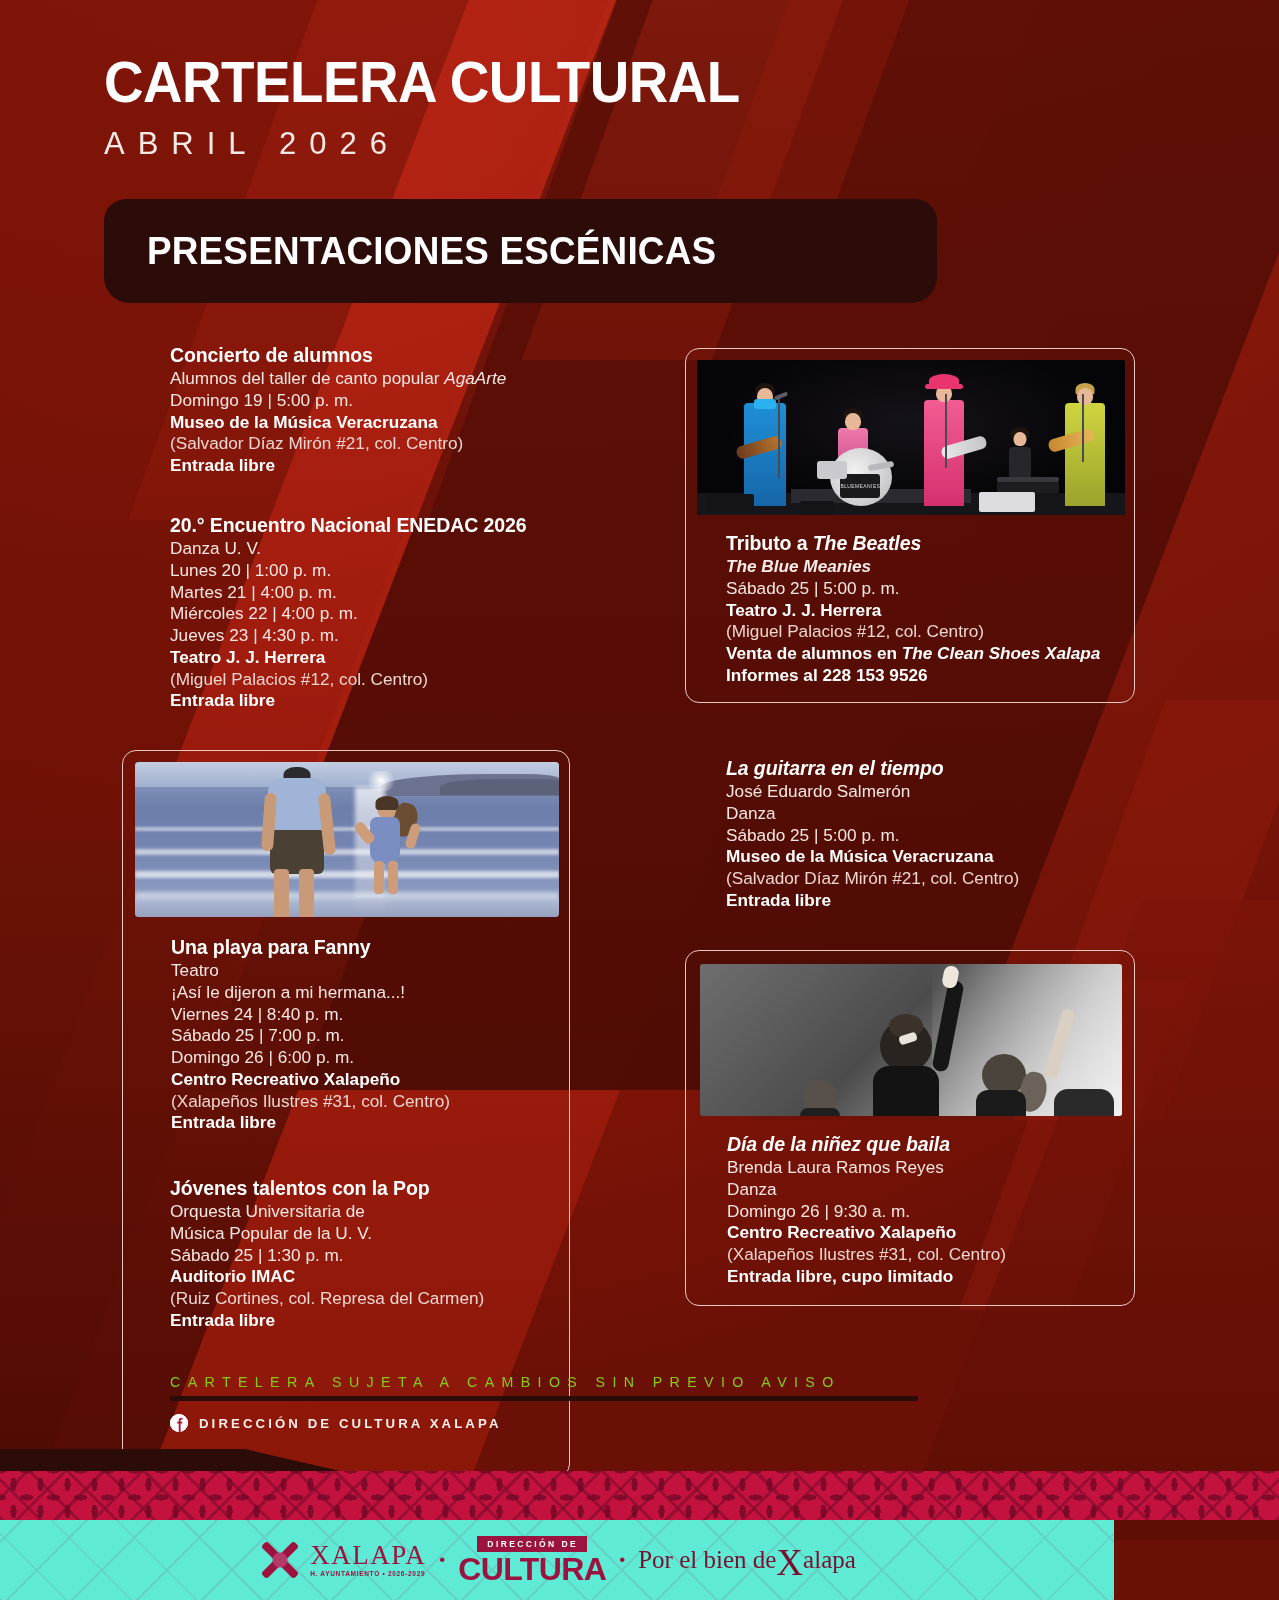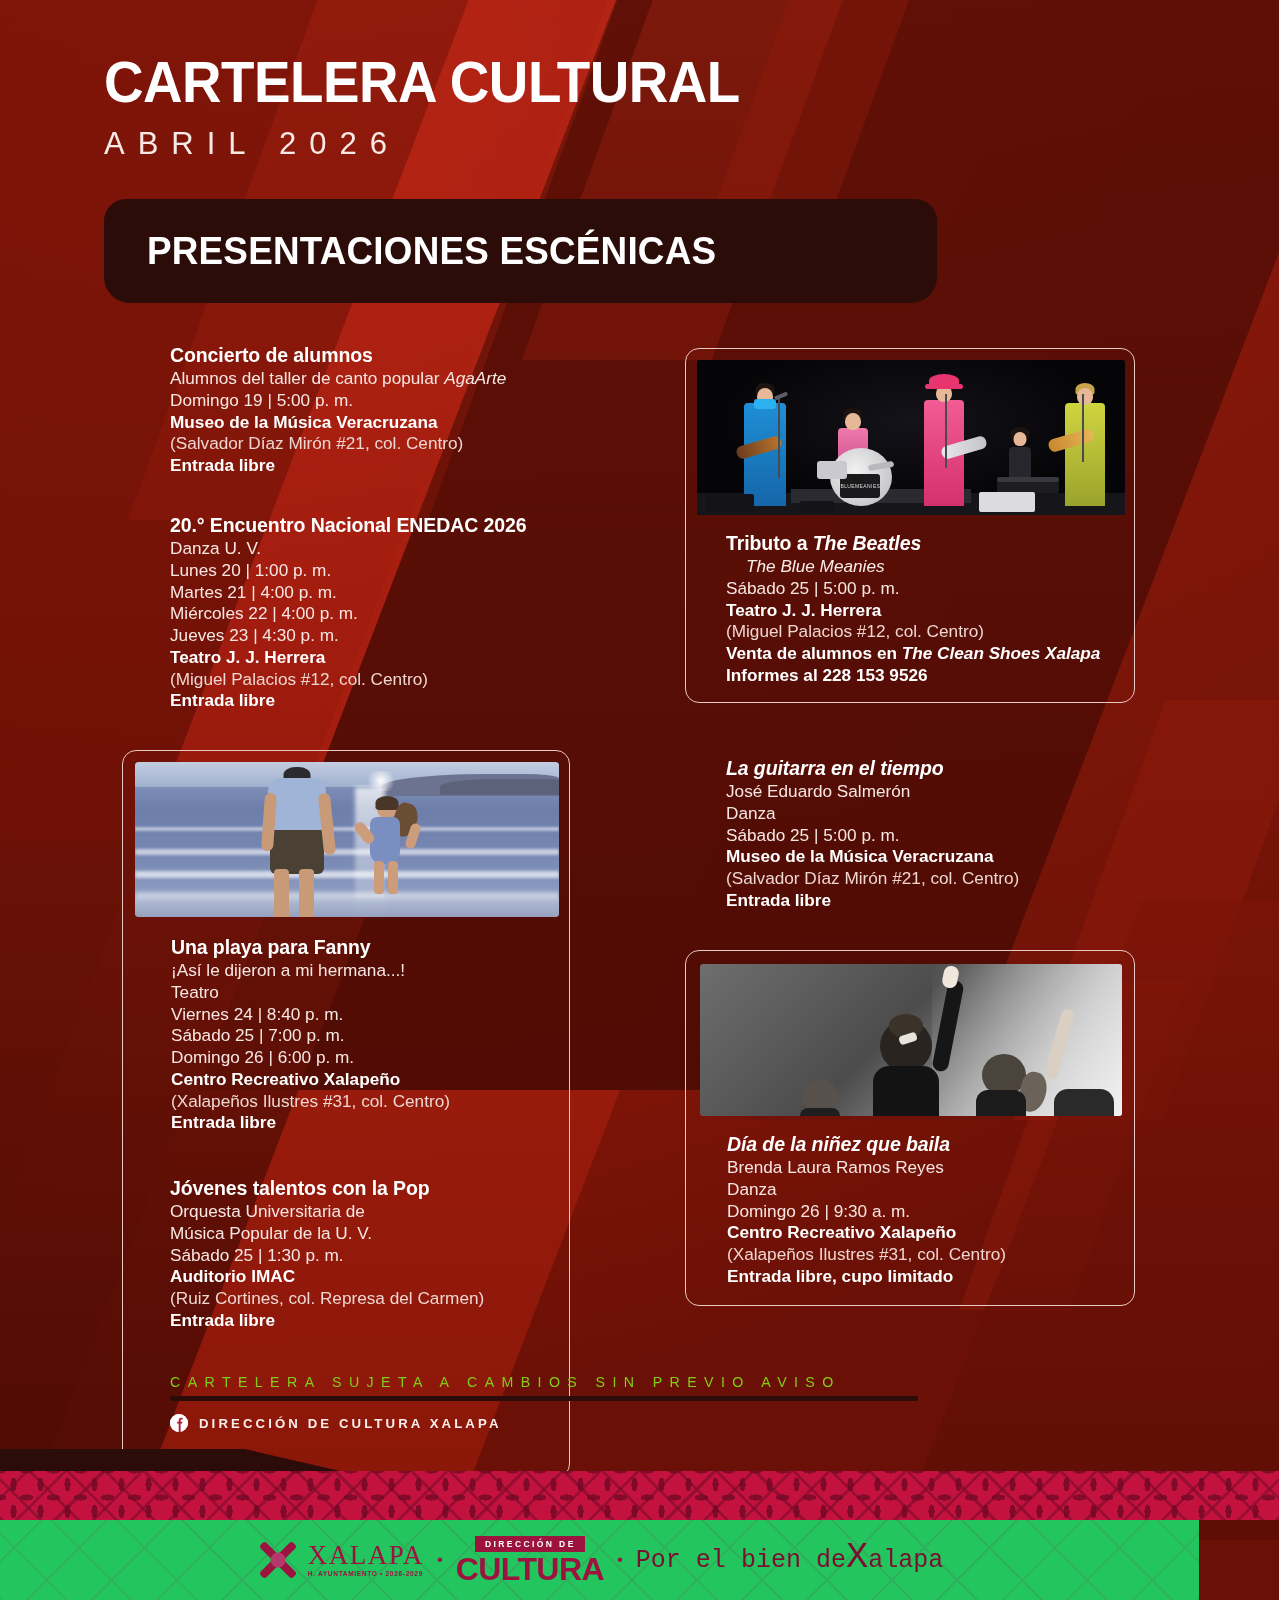--- a/index.html
+++ b/index.html
@@ -119,21 +119,21 @@
   .event{ color:#fbece9; }
   .event .t{ line-height:1.265; font-size:17.2px; }
   .ev-title{
     font-weight:bold; font-size:19.5px; color:#ffffff; margin-bottom:1px;
     letter-spacing:-0.1px;
   }
   .ev-title.italic{ font-style:italic; }
   .ev-bold{ font-weight:bold; color:#ffffff; }
   .ev-reg{ font-weight:normal; color:#f7e6e2; }
   .ev-muted{ font-weight:normal; color:#efd6d1; }
-  .ev-ital{ font-style:italic; font-weight:normal;margin-left:20px; }
+  .ev-ital{ font-style:italic; font-weight:bold; }
   .it{ font-style:italic; }
 
   
   .card{
     border:1px solid #e8c9c3;
     border-radius:14px;
     position:relative;
   }
 
   
@@ -192,22 +192,22 @@
     background-size:27px 27px; background-position:13px 13px;
   }
   .band-top-dark{
     position:absolute; left:0; bottom:129px; width:340px; height:22px;
     background:#2b0c08; z-index:12;
     clip-path:polygon(0 0, 72% 0, 100% 100%, 0 100%);
   }
 
   
   .logo-bar{
-    position:absolute; left:0; bottom:0; width:1199px; height:80px;
-    background:#22c55e; z-index:12;
+    position:absolute; left:0; bottom:0; width:1114px; height:80px;
+    background:#5eead4; z-index:12;
     display:flex; align-items:center; justify-content:center;
   }
   .logo-wm{
     position:absolute; inset:0; opacity:.10;
     background-image:
       repeating-linear-gradient(45deg, #9c0f3d 0 2px, transparent 2px 46px),
       repeating-linear-gradient(-45deg, #9c0f3d 0 2px, transparent 2px 46px);
   }
   .logos{ display:flex; align-items:center; gap:13px; position:relative; z-index:2; }
   .logo-xalapa{ display:flex; align-items:center; gap:8px; }
@@ -221,22 +221,22 @@
   .xalapa-txt{ line-height:1; }
   .xalapa-name{ font-family:"Liberation Serif", serif; font-size:27px; color:#9c1340;
     letter-spacing:1.5px; font-weight:normal; }
   .xalapa-sub{ font-size:6.5px; color:#9c1340; letter-spacing:.7px; margin-top:2px; font-weight:bold;}
   .dot-sep{ color:#9c1340; font-size:17px; }
   .logo-cultura{ display:flex; flex-direction:column; align-items:center; }
   .cultura-top{ background:#9c1340; color:#fff; font-size:8.5px; letter-spacing:2.4px;
     padding:3px 9px 3px 10px; font-weight:bold; }
   .cultura-main{ color:#9c1340; font-size:32px; font-weight:bold; letter-spacing:-0.6px;
     line-height:1; margin-top:1px; }
-  .logo-slogan{ font-family:Liberation Mono, monospace; font-size:25px; color:#7a1030;
-    display:flex; align-items:flex-start; }
+  .logo-slogan{ font-family:Liberation Serif, serif; font-size:25px; color:#7a1030;
+    display:flex; align-items:flex-end; }
   .logo-slogan .bigx{ font-size:37px; line-height:0.6; }
 </style>
 </head>
 <body>
 
 <div class="poster">
 
   <div class="bg-base"></div>
   <div class="bg-diag-left"></div>
   <div class="bg-diag-bright"></div>
@@ -320,22 +320,22 @@
             <div style="position:absolute;left:-9px;top:22px;width:11px;height:24px;background:#cd9c7b;border-radius:5px;transform:rotate(-40deg);"></div>
             <div style="position:absolute;right:-4px;top:24px;width:10px;height:26px;background:#cd9c7b;border-radius:5px;transform:rotate(18deg);"></div>
             <div style="position:absolute;left:6px;top:62px;width:10px;height:33px;background:#cd9c7b;border-radius:4px;"></div>
             <div style="position:absolute;left:20px;top:62px;width:10px;height:33px;background:#cd9c7b;border-radius:4px;"></div>
           </div>
         </div>
       </div>
 
       <div class="event" style="position:absolute; left:48px; top:185px; width:380px;">
         <div class="ev-title">Una playa para Fanny</div>
+        <div class="t ev-reg">Teatro</div>
         <div class="t ev-reg">¡Así le dijeron a mi hermana...!</div>
-        <div class="t ev-reg">Teatro</div>
         <div class="t ev-reg">Viernes 24 | 8:40 p. m.</div>
         <div class="t ev-reg">Sábado 25 | 7:00 p. m.</div>
         <div class="t ev-reg">Domingo 26 | 6:00 p. m.</div>
         <div class="t ev-bold">Centro Recreativo Xalapeño</div>
         <div class="t ev-muted">(Xalapeños Ilustres #31, col. Centro)</div>
         <div class="t ev-bold">Entrada libre</div>
       </div>
     </div>
 
     <div class="event" style="position:absolute; left:170px; top:845px; width:460px;">

